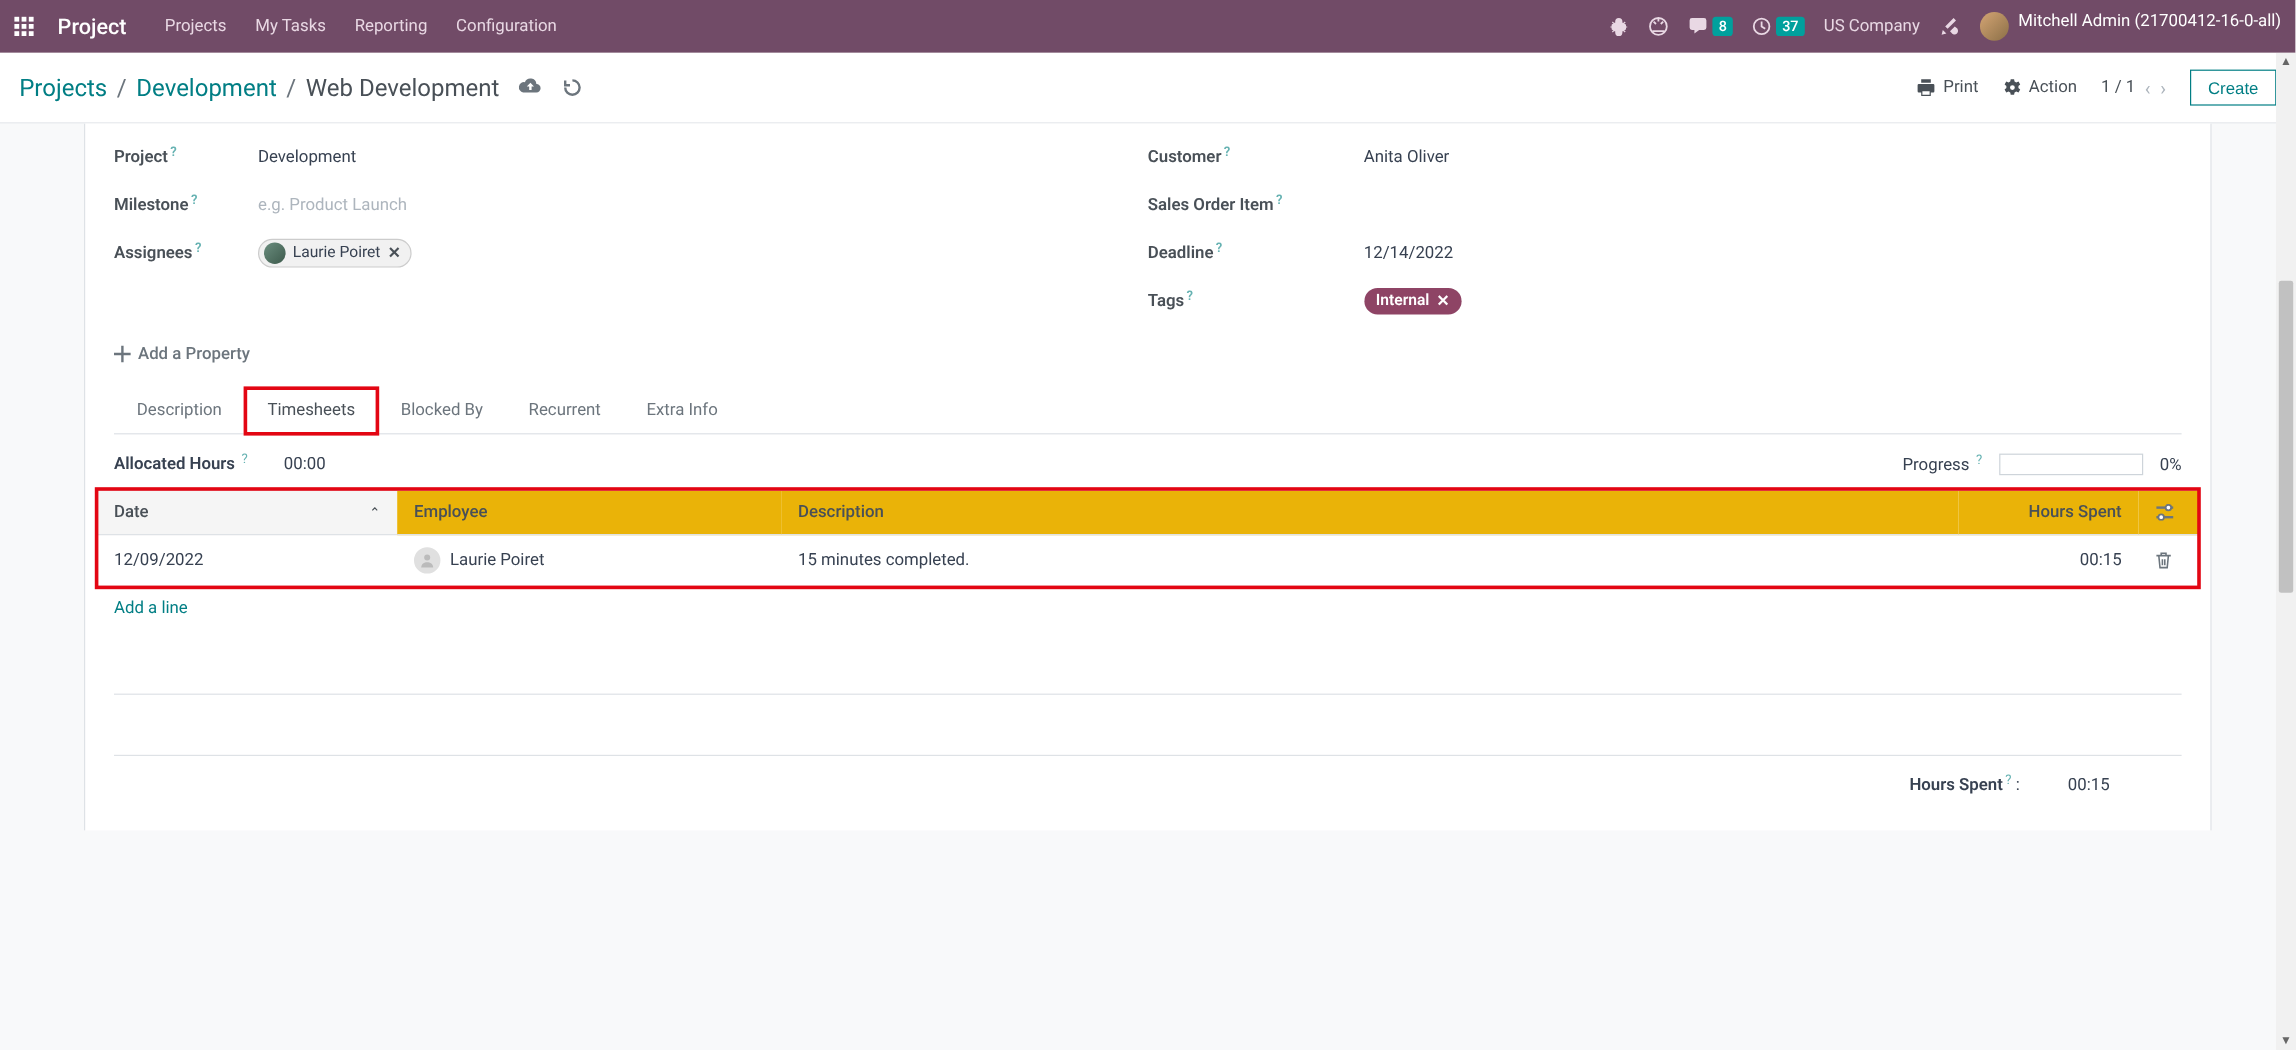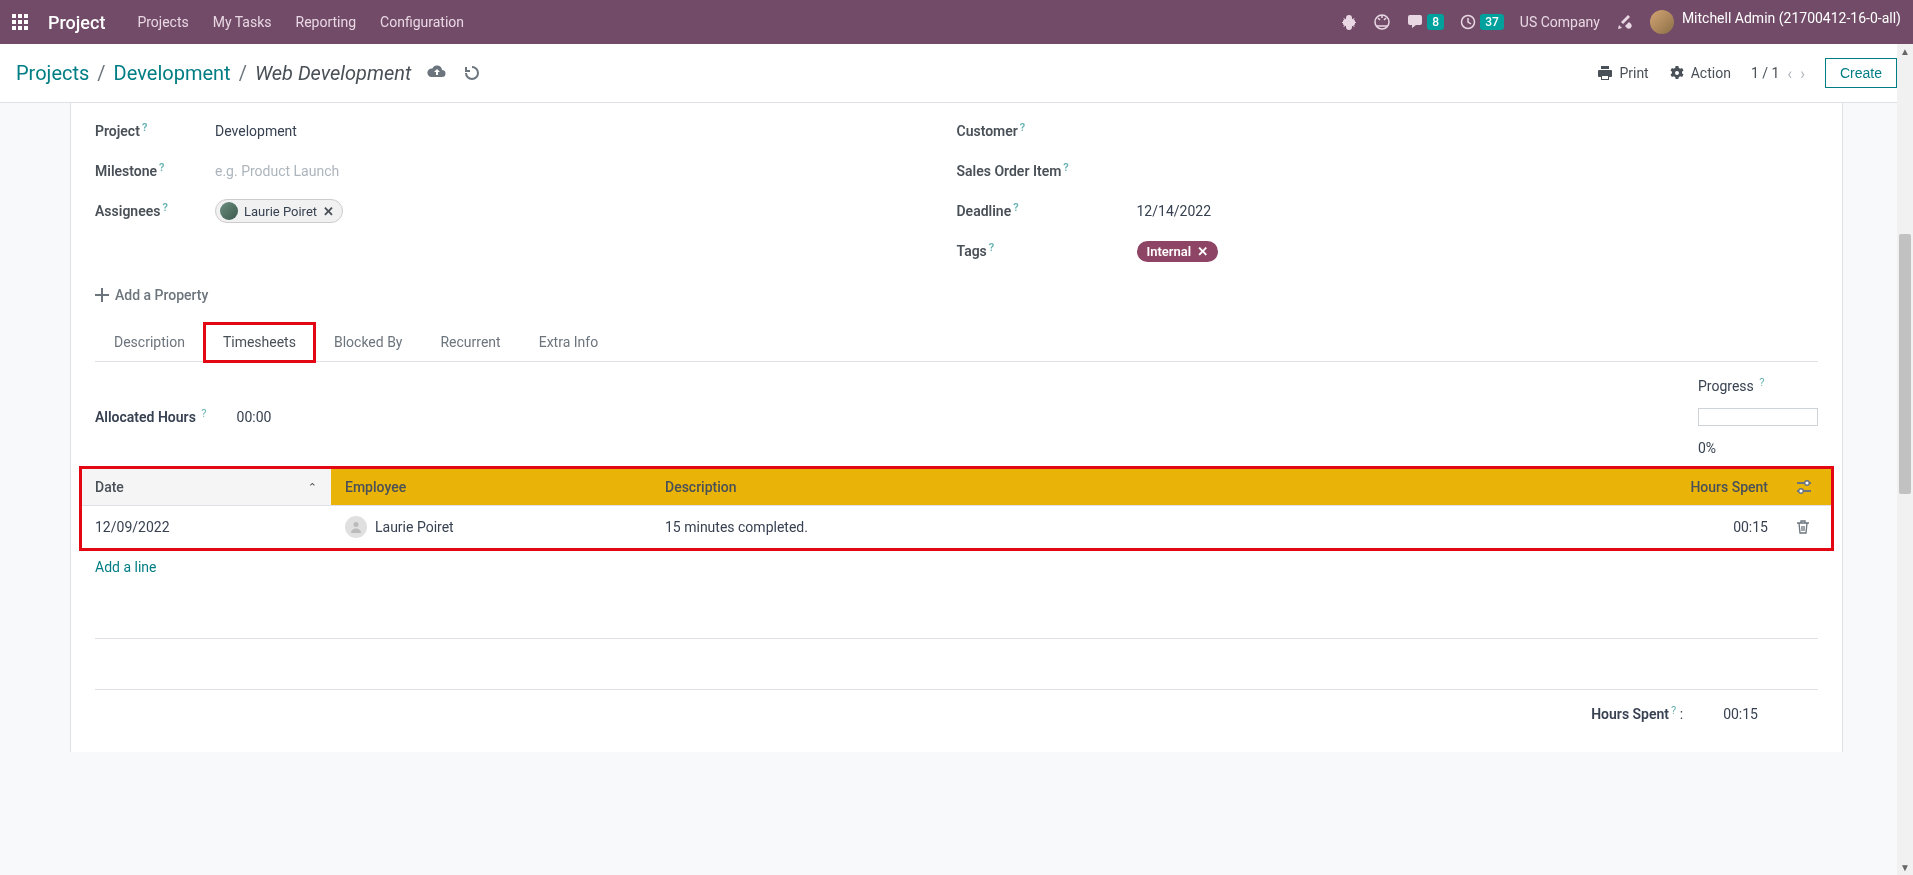--- a/index.html
+++ b/index.html
@@ -17,21 +17,21 @@
 .navbar-icon { color: #e9d8e4; cursor: pointer; display: flex; align-items: center; gap: 4px; }
 .badge { background: #00A09D; color: #fff; border-radius: 3px; padding: 1px 5px; font-size: 12px; font-weight: 500; }
 .avatar-img { width: 24px; height: 24px; border-radius: 50%; background: linear-gradient(135deg, #d4a574, #8b6f47); display: inline-block; }
 .user-info { display: flex; align-items: flex-start; gap: 8px; }
 
 
 .control-bar { display: flex; align-items: center; padding: 14px 16px; border-bottom: 1px solid #dee2e6; background: #fff; }
 .breadcrumb { display: flex; align-items: center; gap: 8px; font-size: 20px; }
 .breadcrumb a { color: #017e84; text-decoration: none; cursor: pointer; }
 .breadcrumb .sep { color: #6c757d; }
-.breadcrumb .current { color: #495057; font-style: italic; }
+.breadcrumb .current { color: #495057; }
 .breadcrumb-icons { display: flex; gap: 16px; margin-left: 16px; color: #6c757d; }
 .control-right { margin-left: auto; display: flex; align-items: center; gap: 20px; }
 .ctrl-link { color: #495057; cursor: pointer; display: flex; align-items: center; gap: 6px; }
 .pager { display: flex; align-items: center; gap: 8px; color: #495057; }
 .pager-arrow { color: #adb5bd; cursor: pointer; font-size: 16px; }
 .btn-create { border: 1px solid #017e84; color: #017e84; background: #fff; padding: 6px 14px; border-radius: 0; cursor: pointer; font-size: 14px; }
 
 
 .form-wrapper { padding: 0 70px; background: #f8f9fa; min-height: calc(100vh - 44px - 58px); }
 .form-sheet { background: #fff; border-left: 1px solid #dee2e6; border-right: 1px solid #dee2e6; padding: 8px 0 30px 0; }
@@ -52,21 +52,21 @@
 
 
 .tabs { display: flex; border-bottom: 1px solid #dee2e6; margin: 4px 24px 0 24px; }
 .tab { padding: 10px 18px; border: 1px solid transparent; cursor: pointer; color: #6c757d; font-size: 14px; }
 .tab.active { border: 1px solid #dee2e6; border-bottom-color: #fff; margin-bottom: -1px; color: #495057; background: #fff; }
 .tab.highlight-red { outline: 3px solid #e30613; outline-offset: -2px; }
 
 
 .ts-header { display: flex; padding: 16px 24px 12px 24px; }
 .ts-left { display: flex; align-items: center; gap: 30px; }
-.ts-right { margin-left: auto; display: flex; align-items: flex-start; gap: 14px; flex-direction: column; }
+.ts-right { margin-left: auto; display: flex; align-items: flex-end; gap: 14px; }
 .progress-bar { width: 120px; height: 18px; border: 1px solid #ced4da; background: #fff; }
 
 
 .table-wrap { margin: 0 10px; position: relative; }
 .red-box { outline: 3px solid #e30613; outline-offset: -1px; }
 table.ts-table { width: 100%; border-collapse: collapse; }
 .ts-table th { text-align: left; padding: 10px 14px; font-weight: 500; color: #495057; border-bottom: 1px solid #dee2e6; border-top: 1px solid #dee2e6; background: #eab308; font-size: 14px; }
 .ts-table th.sorted { background: #f5f5f5; }
 .ts-table th.right, .ts-table td.right { text-align: right; }
 .ts-table td { padding: 10px 14px; border-bottom: 1px solid #eef0f2; font-size: 14px; }
@@ -212,20 +212,21 @@
               <span class="avatar-sm"></span>
               <span>Laurie Poiret</span>
               <span class="remove">✕</span>
             </span>
           </div>
         </div>
       </div>
       <div class="form-col">
         <div class="field-row">
           <div class="field-label w150"><span>Customer</span><span class="help-q">?</span></div>
+          <div class="field-value">Anita Oliver</div>
         </div>
         <div class="field-row">
           <div class="field-label w150"><span>Sales Order Item</span><span class="help-q">?</span></div>
           <div class="field-value"></div>
         </div>
         <div class="field-row">
           <div class="field-label w150"><span>Deadline</span><span class="help-q">?</span></div>
           <div class="field-value">12/14/2022</div>
         </div>
         <div class="field-row">

